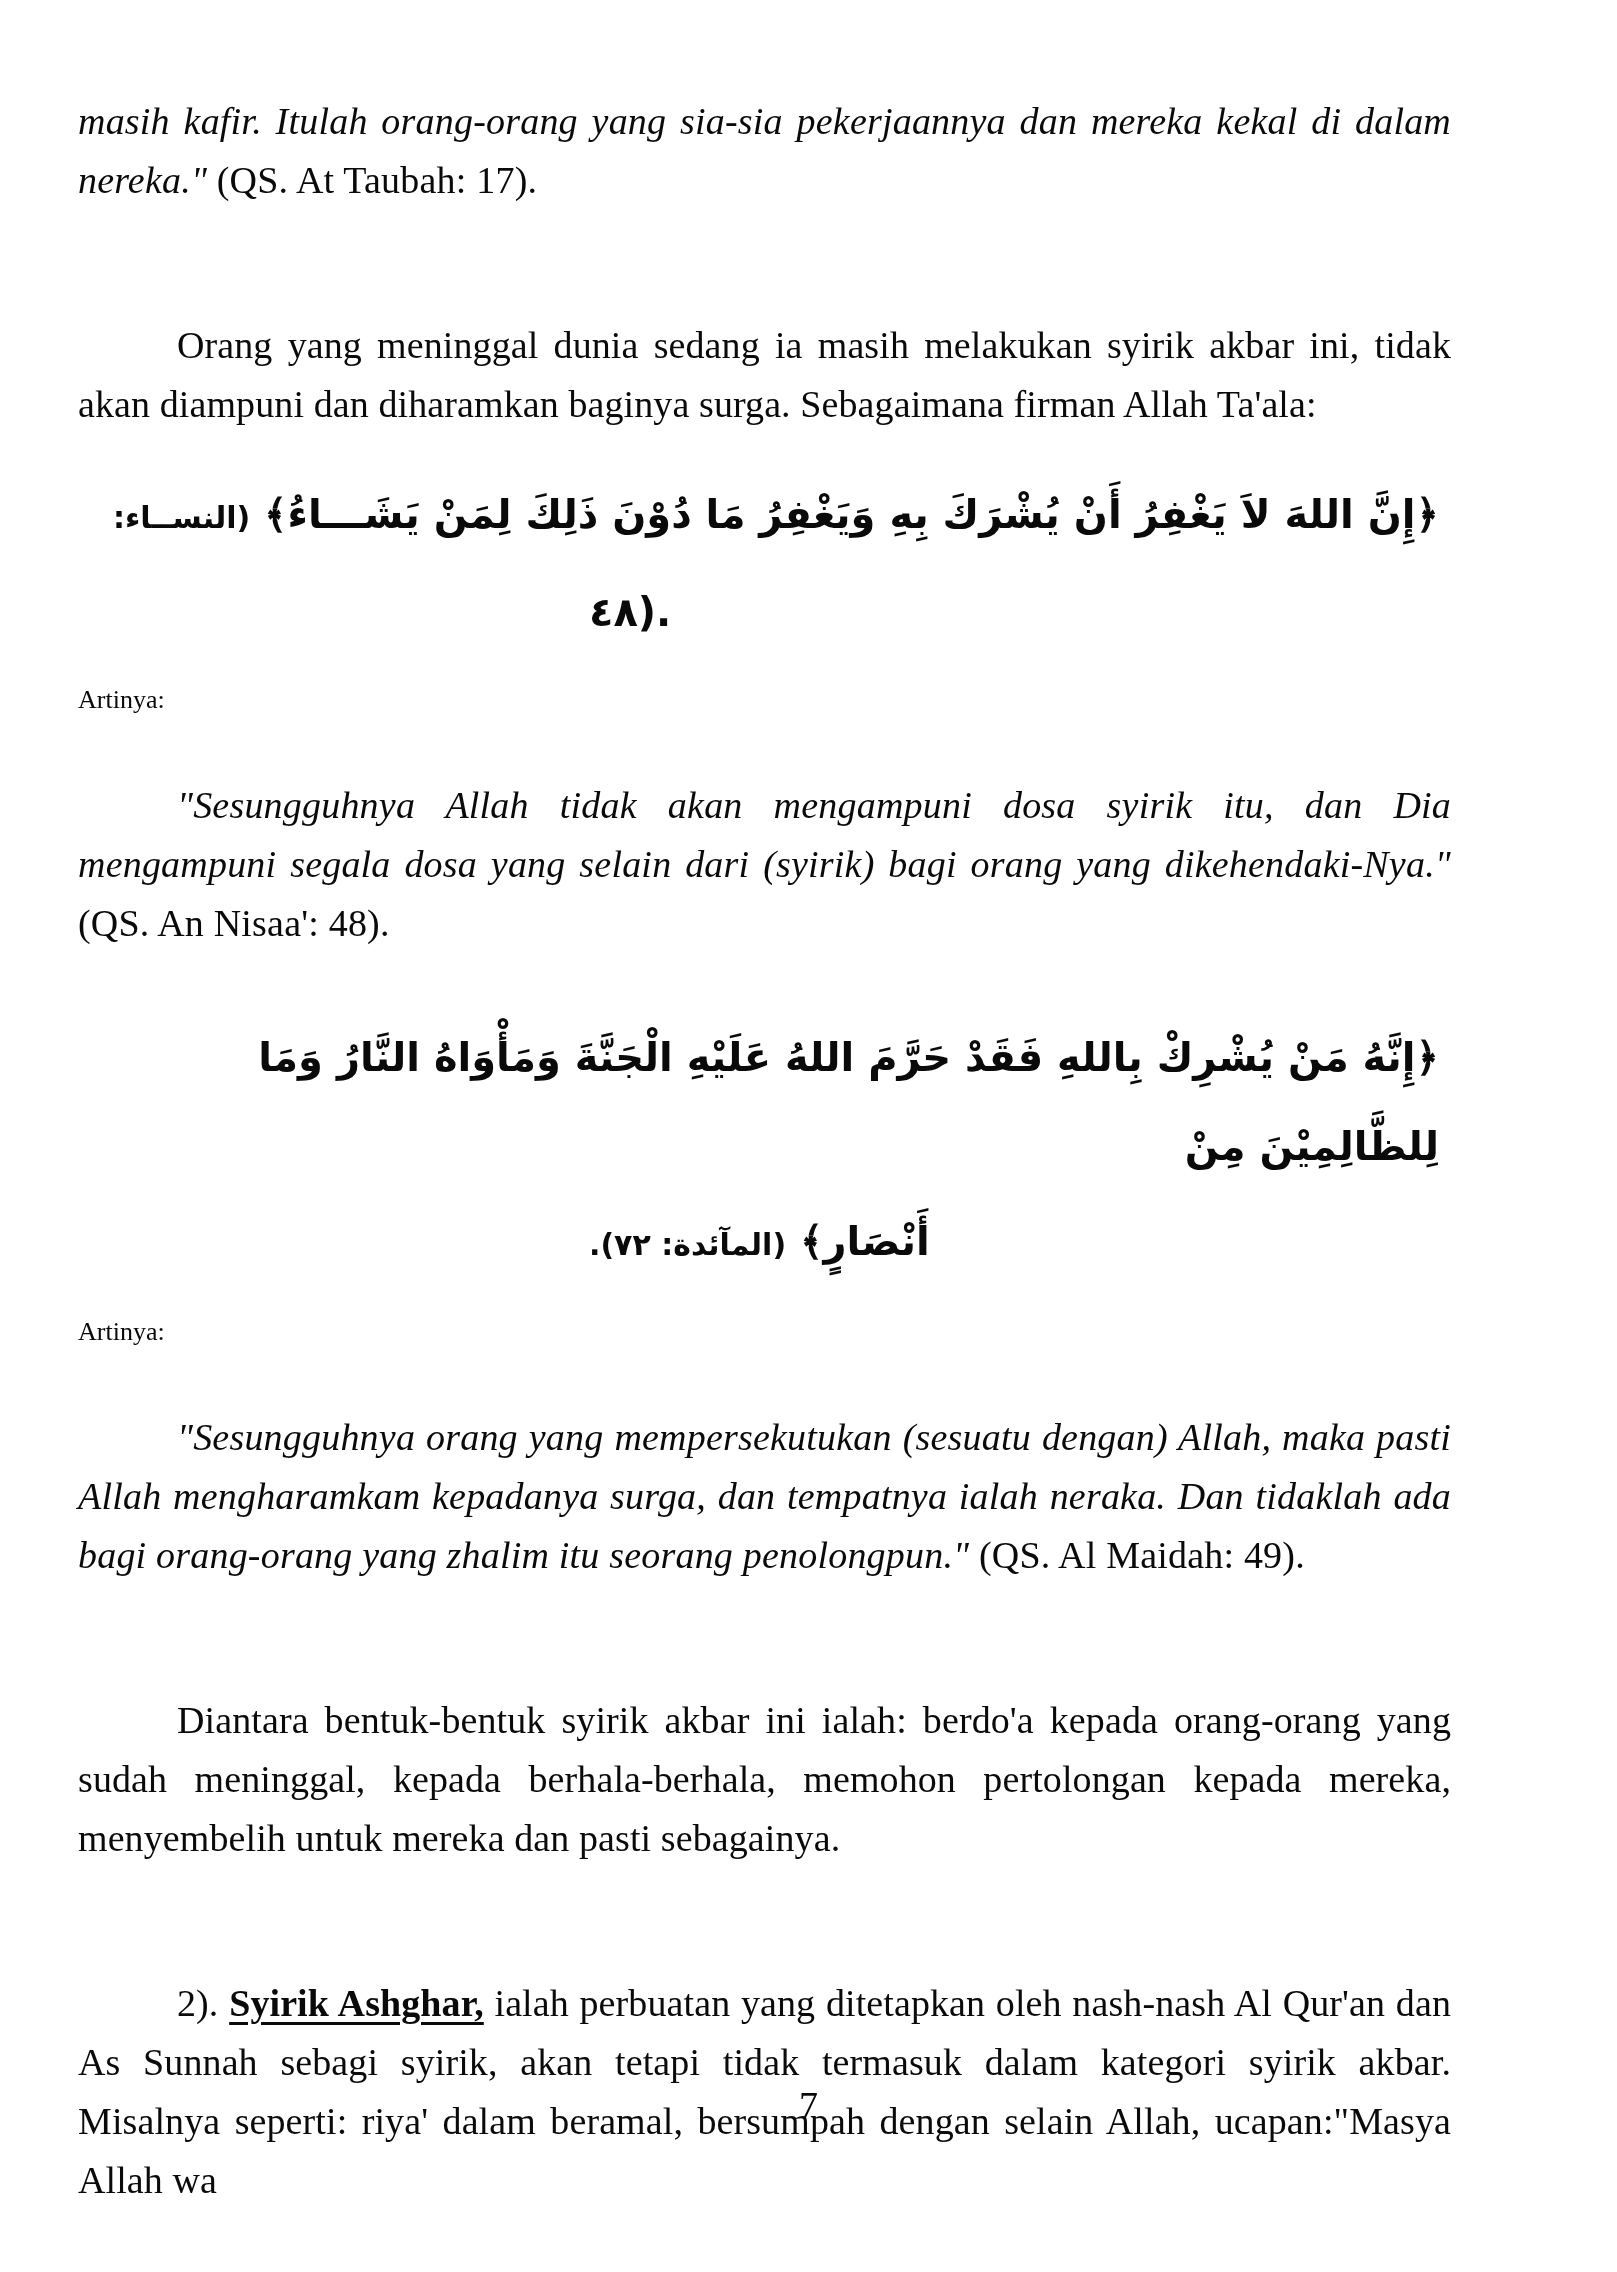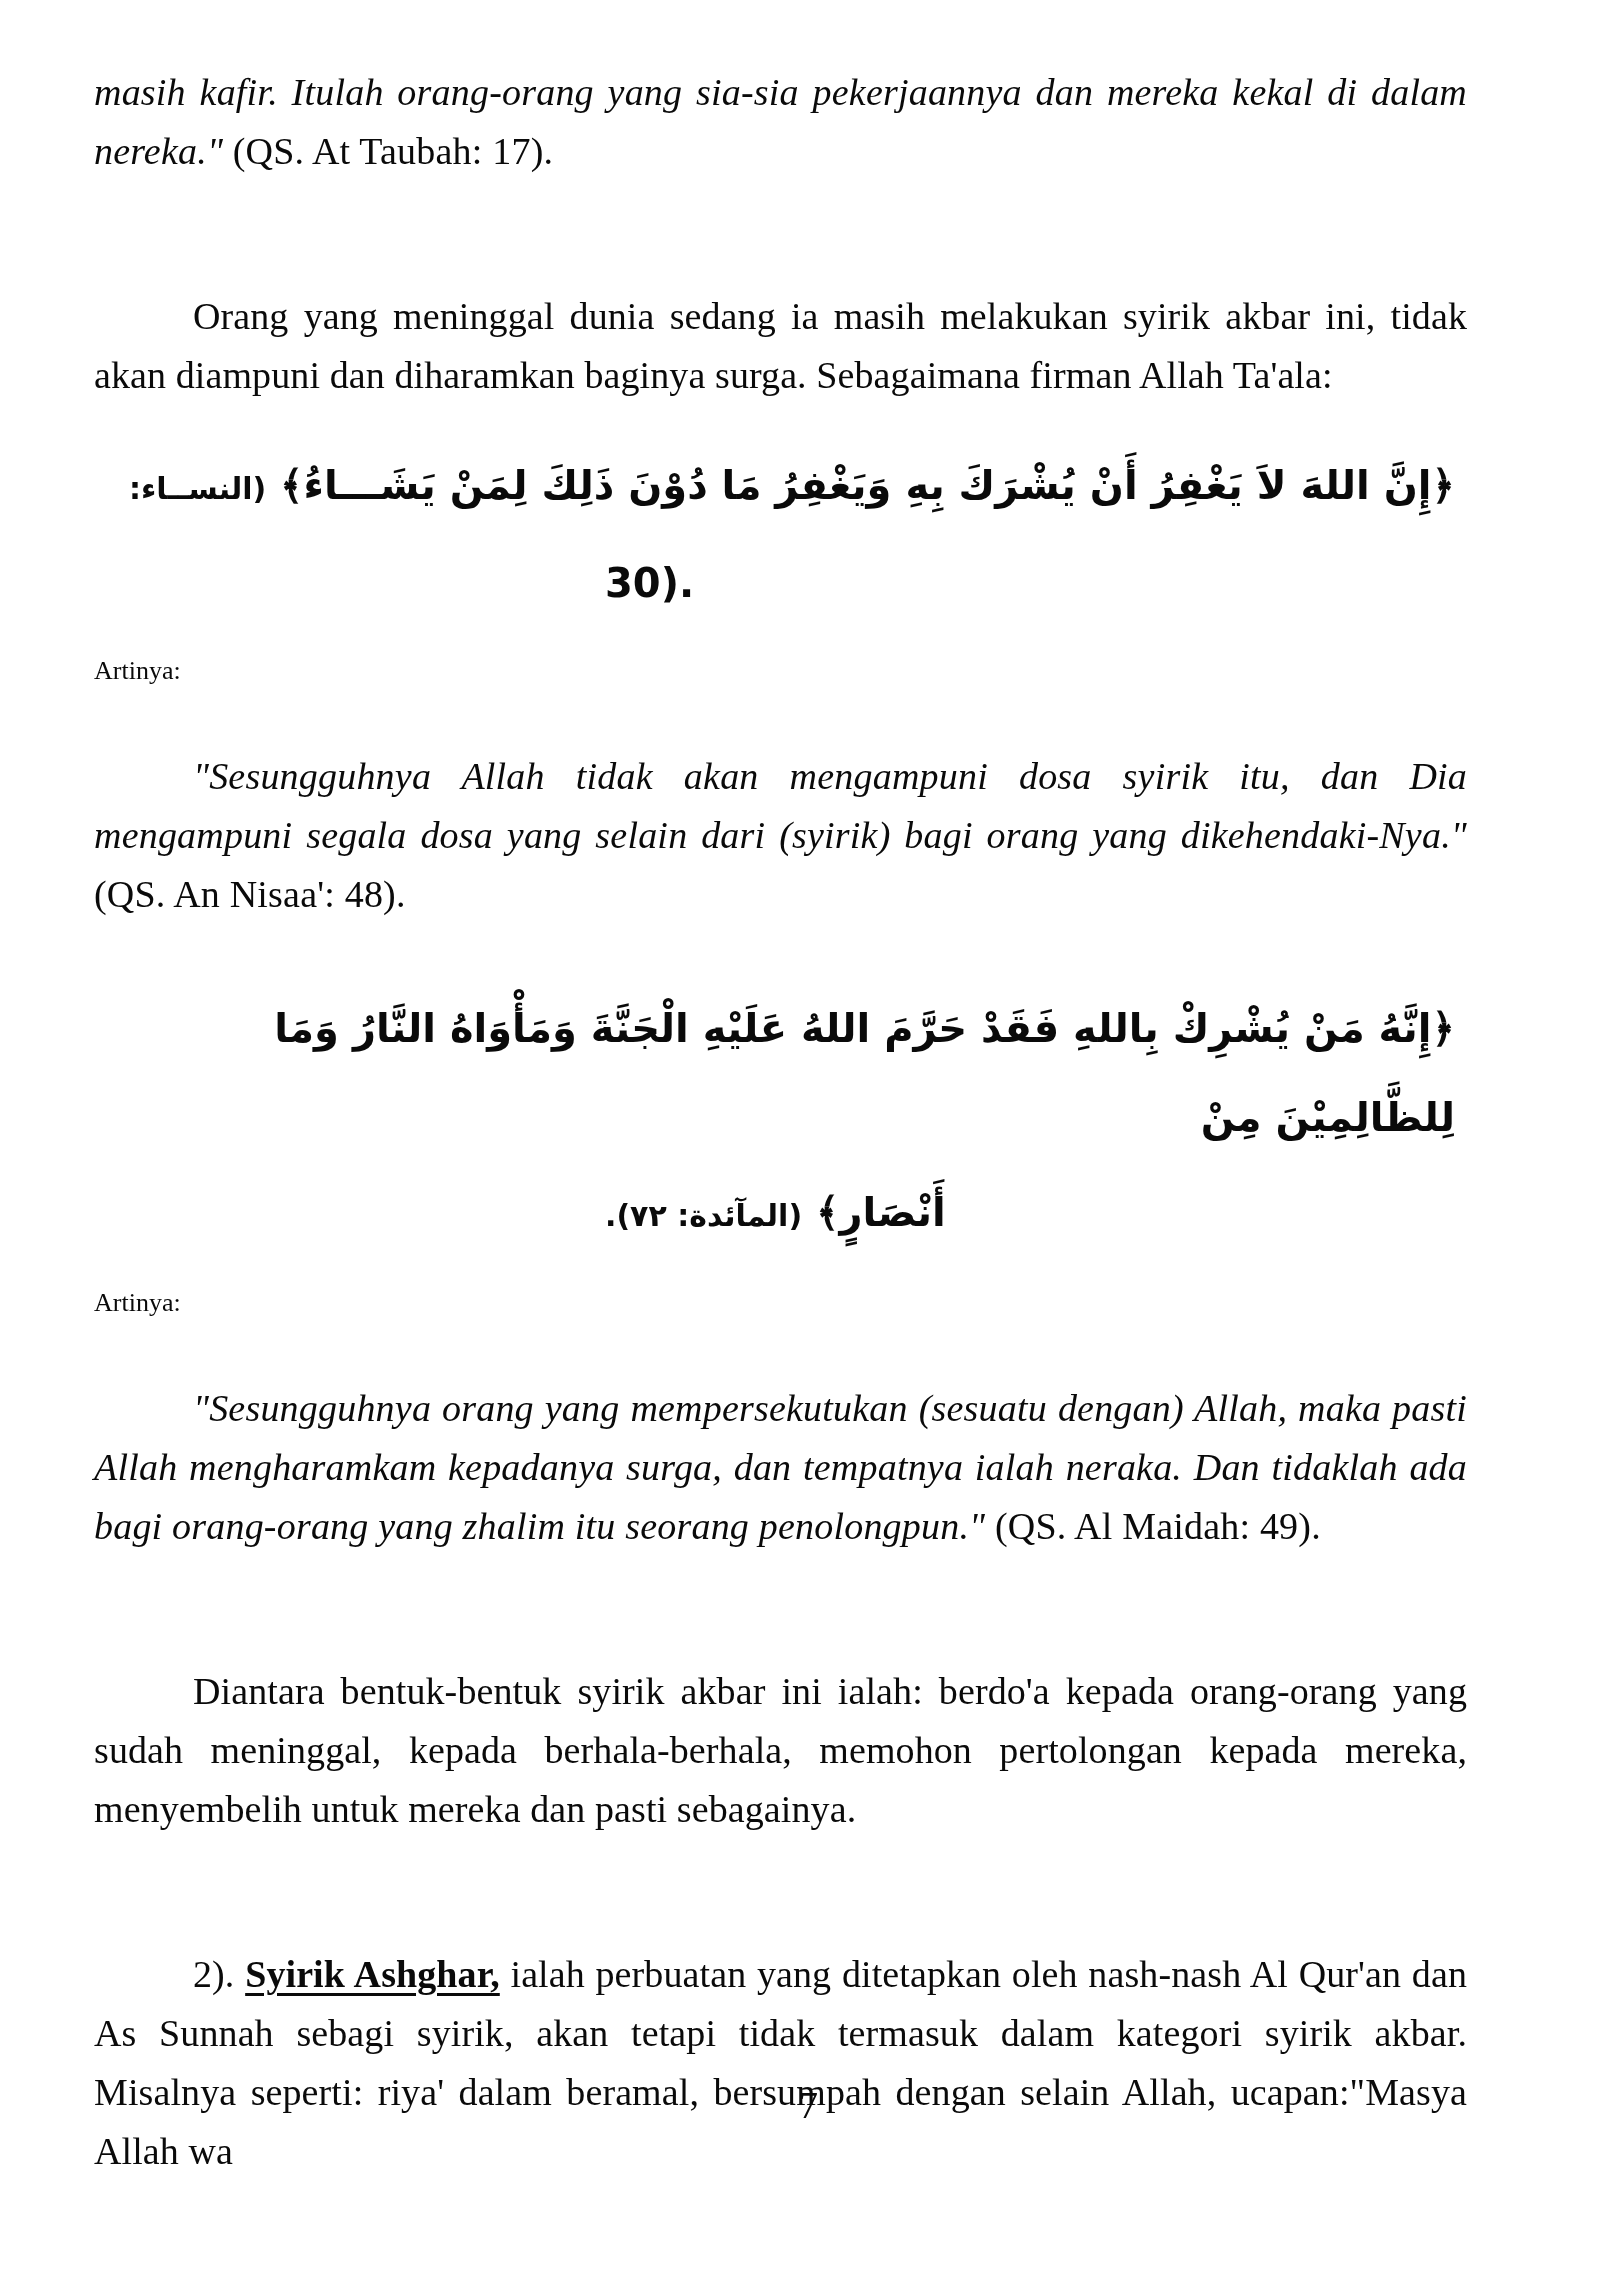--- a/index.html
+++ b/index.html
@@ -14,24 +14,24 @@
     width: 1617px;
     height: 2273px;
     background: #ffffff;
     margin: 0 auto;
     overflow: hidden;
     box-sizing: border-box;
   }
 
   .content {
     position: absolute;
-    left: 94px;
+    left: 78px;
     top: 0;
     width: 1373px;
-    padding-top: 63px;
+    padding-top: 92px;
     box-sizing: content-box;
   }
 
   
 
   p {
     margin: 0;
     color: #0a0a0a;
     font-family: "Liberation Serif", "DejaVu Serif", serif;
     text-align: justify;
@@ -143,21 +143,21 @@
     <p class="quote-italic"><span>masih kafir. Itulah orang-orang yang sia-sia pekerjaannya dan mereka kekal di dalam nereka."</span><span class="upright"> (QS. At Taubah: 17).</span></p>
 
     <div class="sp-para"></div>
 
     <p class="body-roman indent">Orang yang meninggal dunia sedang  ia masih melakukan syirik  akbar ini, tidak akan diampuni dan diharamkan baginya surga. Sebagaimana firman Allah Ta'ala:</p>
 
     <div class="sp-verse-top"></div>
 
     <p class="arabic arabic-line-1"><span>﴿إِنَّ اللهَ لاَ يَغْفِرُ أَنْ يُشْرَكَ بِهِ وَيَغْفِرُ مَا دُوْنَ ذَلِكَ لِمَنْ يَشَـــاءُ﴾</span> <span class="arabic-src">(النســاء:</span></p>
 
-    <p class="arabic-tail">.(30</p>
+    <p class="arabic-tail">.(٤٨</p>
 
     <div class="sp-verse-bot"></div>
 
     <p class="label-line">Artinya:</p>
 
     <p class="quote-italic indent"><span>"Sesungguhnya Allah tidak akan mengampuni dosa syirik itu, dan Dia mengampuni segala dosa yang selain dari (syirik) bagi orang yang dikehendaki-Nya."</span><span class="upright"> (QS. An Nisaa': 48).</span></p>
 
     <div class="sp-block"></div>
 
     <p class="arabic arabic-line-1">﴿إِنَّهُ مَنْ يُشْرِكْ بِاللهِ فَقَدْ حَرَّمَ اللهُ عَلَيْهِ الْجَنَّةَ وَمَأْوَاهُ النَّارُ وَمَا لِلظَّالِمِيْنَ مِنْ</p>

